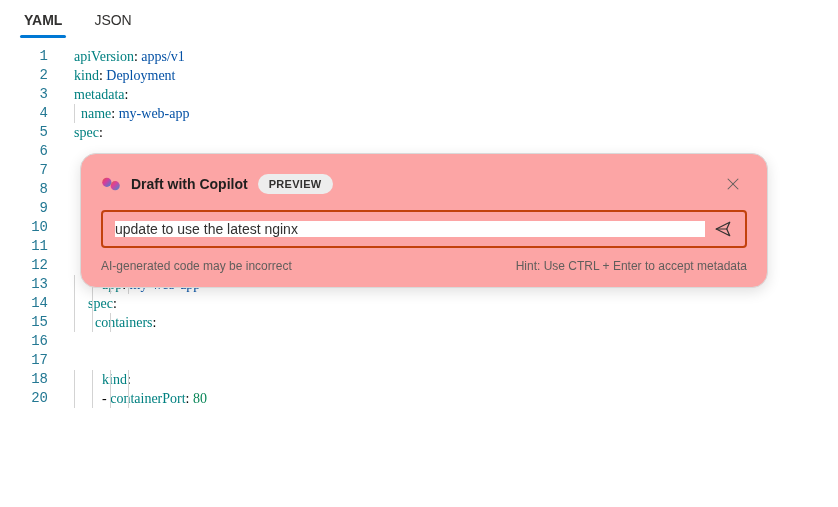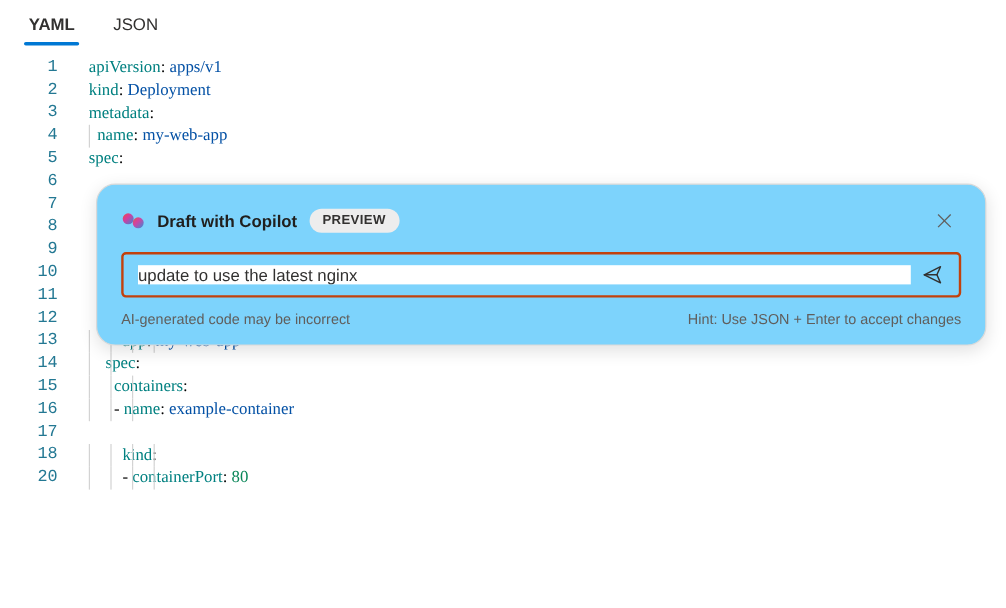--- a/index.html
+++ b/index.html
@@ -71,22 +71,22 @@
     .k { color: #008080; }
     .v { color: #0451a5; }
     .n { color: #098658; }
     .p { color: #000000; }
     .d { color: #000000; }
 
     .dialog {
       position: absolute;
       left: 80px;
       top: 153px;
-      width: 742px;
-      background: #7dd3fc;
+      width: 688px;
+      background: #fca5a5;
       border: 1px solid #d9d9d9;
       border-radius: 16px;
       box-shadow: 0 4px 14px rgba(0,0,0,0.12);
       padding: 16px 20px 14px;
     }
     .dialog-header {
       display: flex;
       align-items: center;
       gap: 10px;
       margin-bottom: 12px;
@@ -219,21 +219,20 @@
     <div class="line">
       <div class="gutter">14</div>
       <div class="code"><span class="indent-guide" style="left: 0px;"></span><span class="indent-guide" style="left: 18px;"></span><span>    </span><span class="k">spec</span><span class="p">:</span></div>
     </div>
     <div class="line">
       <div class="gutter">15</div>
       <div class="code"><span class="indent-guide" style="left: 0px;"></span><span class="indent-guide" style="left: 18px;"></span><span class="indent-guide" style="left: 36px;"></span><span>      </span><span class="k">containers</span><span class="p">:</span></div>
     </div>
     <div class="line">
       <div class="gutter">16</div>
-      <div class="code"><span class="indent-guide" style="left: 0px;"></span><span class="indent-guide" style="left: 18px;"></span><span class="indent-guide" style="left: 36px;"></span><span>      </span><span class="d">- </span><span class="k">name</span><span class="p">: </span><span class="v">example-container</span></div>
     </div>
     <div class="line">
       <div class="gutter">17</div>
     </div>
     <div class="line">
       <div class="gutter">18</div>
       <div class="code"><span class="indent-guide" style="left: 0px;"></span><span class="indent-guide" style="left: 18px;"></span><span class="indent-guide" style="left: 36px;"></span><span class="indent-guide" style="left: 54px;"></span><span>        </span><span class="k">kind</span><span class="p">:</span></div>
     </div>
     <div class="line">
       <div class="gutter">20</div>
@@ -270,15 +269,15 @@
     <input class="prompt-input" type="text" value="update to use the latest nginx" style="">
     <span class="send-btn">
       <svg viewBox="0 0 24 24" fill="none" stroke="currentColor" stroke-width="1.6" stroke-linejoin="round" stroke-linecap="round">
         <path d="M3 12 L21 3 L17 12 L21 21 Z"></path>
         <line x1="3" y1="12" x2="17" y2="12"></line>
       </svg>
     </span>
   </div>
   <div class="dialog-footer">
     <span>AI-generated code may be incorrect</span>
-    <span>Hint: Use JSON + Enter to accept changes</span>
+    <span>Hint: Use CTRL + Enter to accept metadata</span>
   </div>
 </div>
 
 </body></html>

